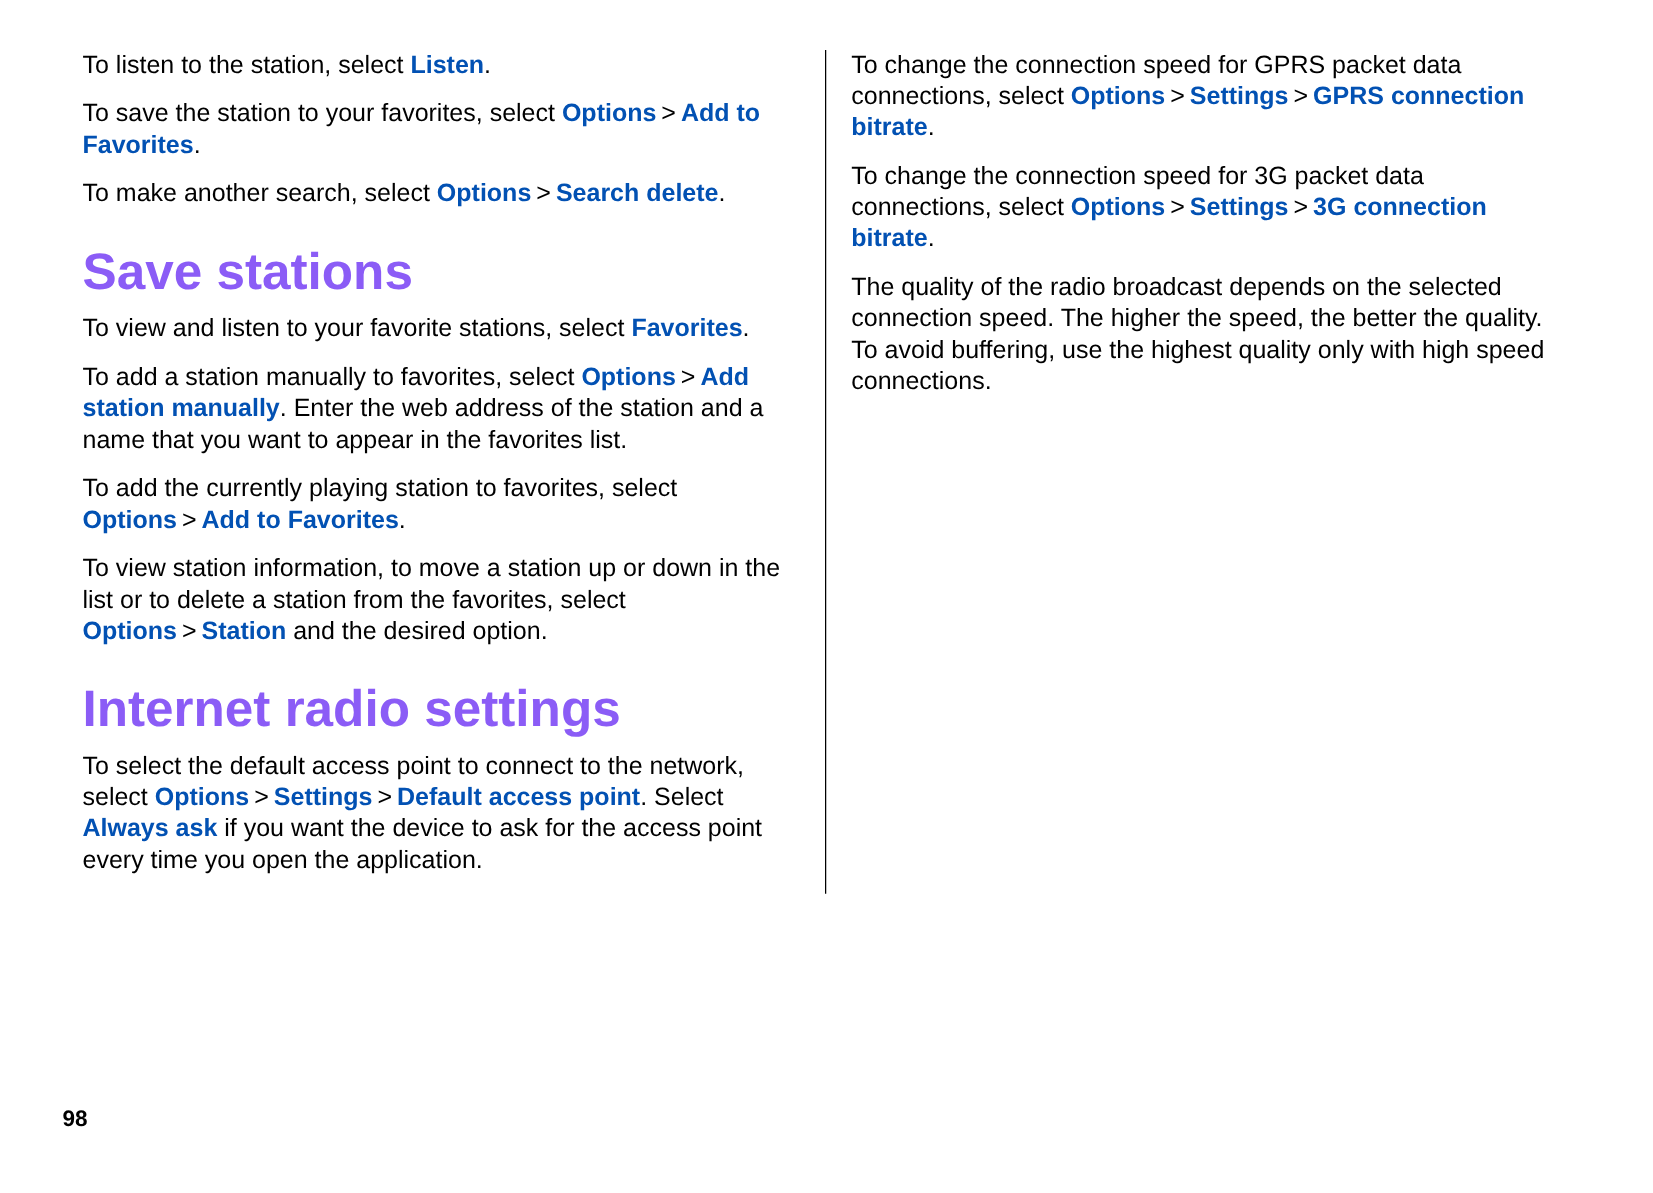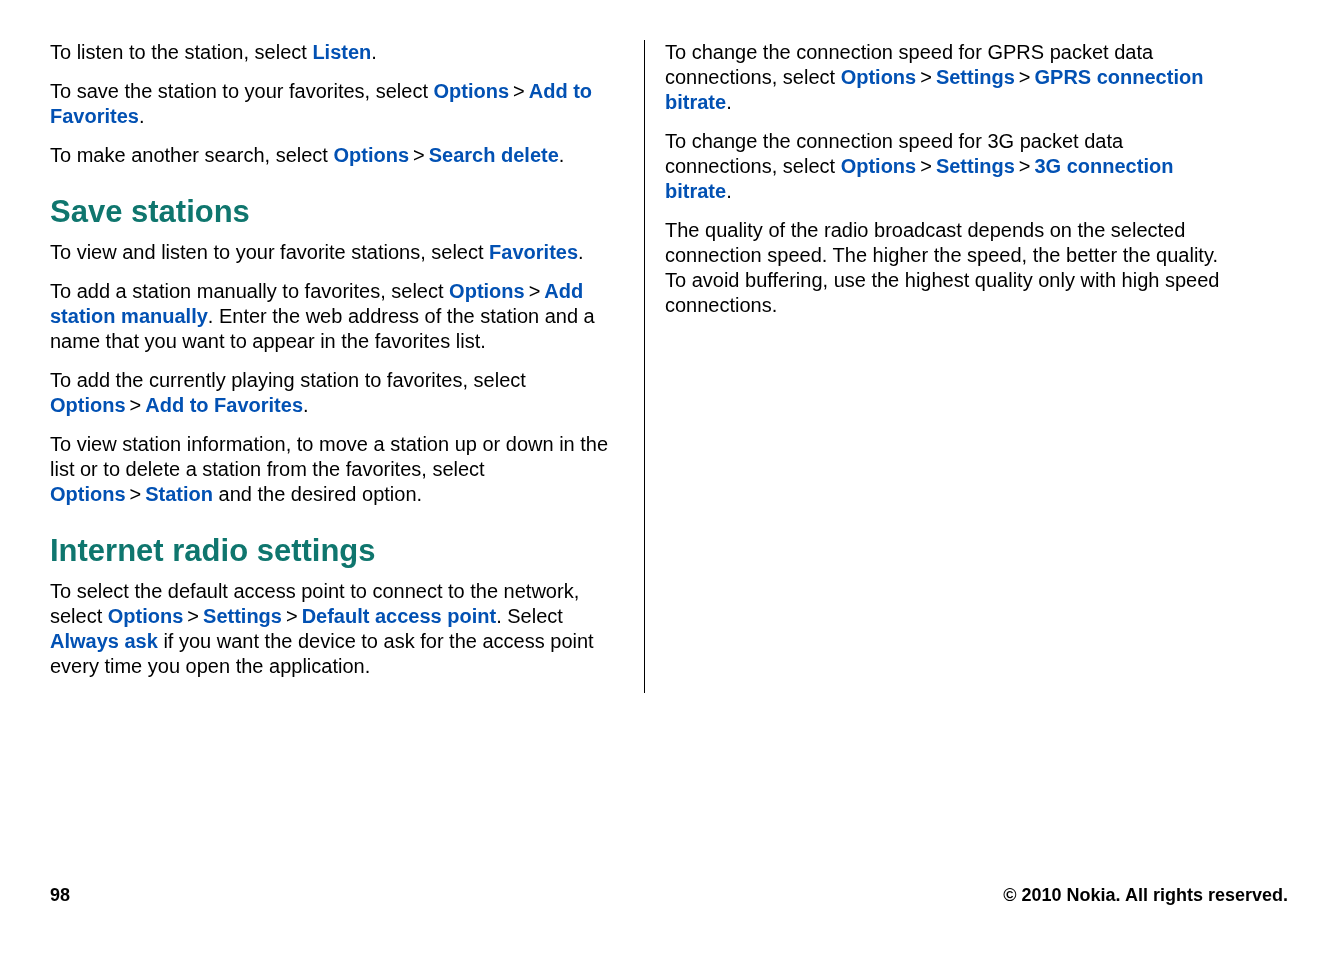--- a/index.html
+++ b/index.html
@@ -7,41 +7,42 @@
     font-family: Arial, Helvetica, sans-serif;
     width: 1322px;
     height: 954px;
     padding: 40px 50px;
     color: #000;
     position: relative;
   }
   .columns {
     display: flex;
     gap: 0;
+    justify-content: center;
   }
   .col {
     width: 595px;
     padding-right: 20px;
   }
   .col.left {
     border-right: 1px solid #000;
     padding-right: 14px;
   }
   .col.right {
     padding-left: 20px;
   }
   p {
     font-size: 20px;
     line-height: 1.25;
     margin-bottom: 14px;
   }
   h2 {
-    font-size: 31px;
+    font-size: 41px;
     font-weight: bold;
-    color: #0f766e;
+    color: #8b5cf6;
     margin-top: 26px;
     margin-bottom: 10px;
   }
   .kw {
     color: #0251b3;
     font-weight: bold;
   }
   .sep {
     color: #000;
     padding: 0 4px;
@@ -115,14 +116,13 @@
 
 
     <p>The quality of the radio broadcast depends on the selected connection speed. The higher the speed, the better the quality. To avoid buffering, use the highest quality only with high speed connections.</p>
 
   </div>
 
 </div>
 
 <div class="footer">
   <span>98</span>
-  <span>© 2010 Nokia. All rights reserved.</span>
 </div>
 
 </body></html>

